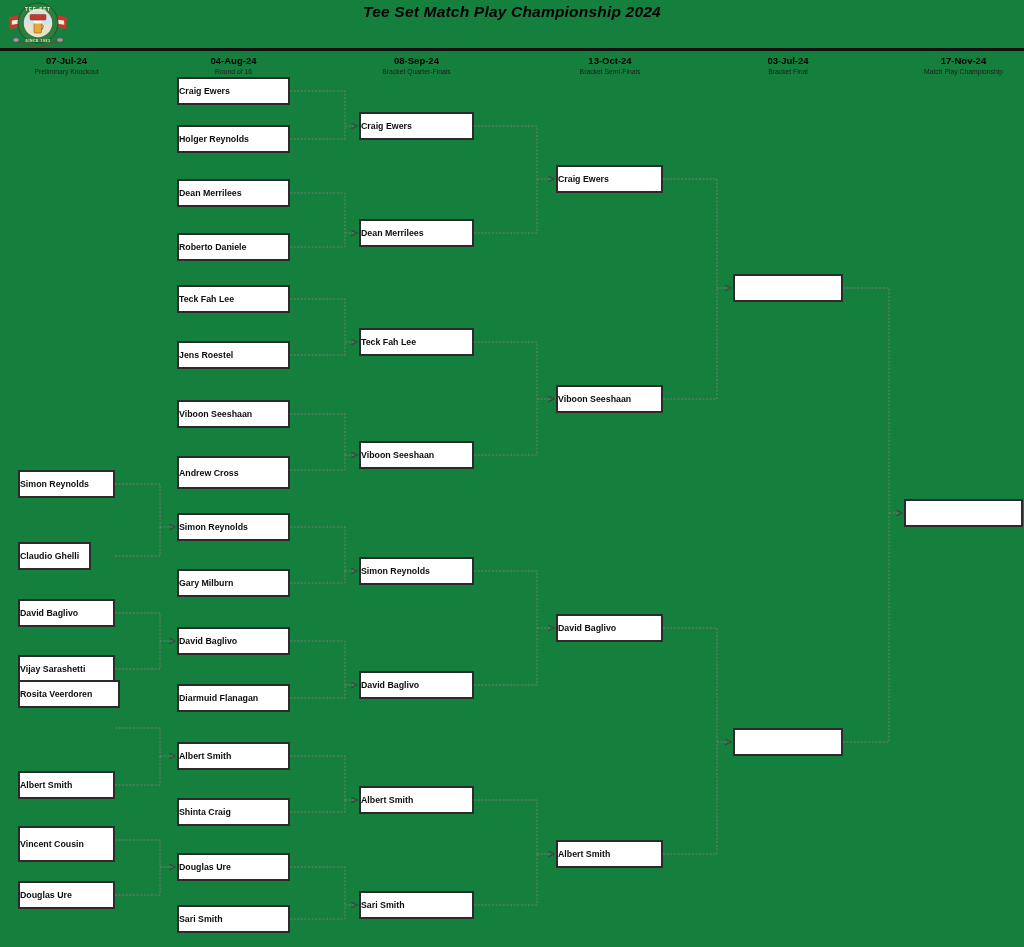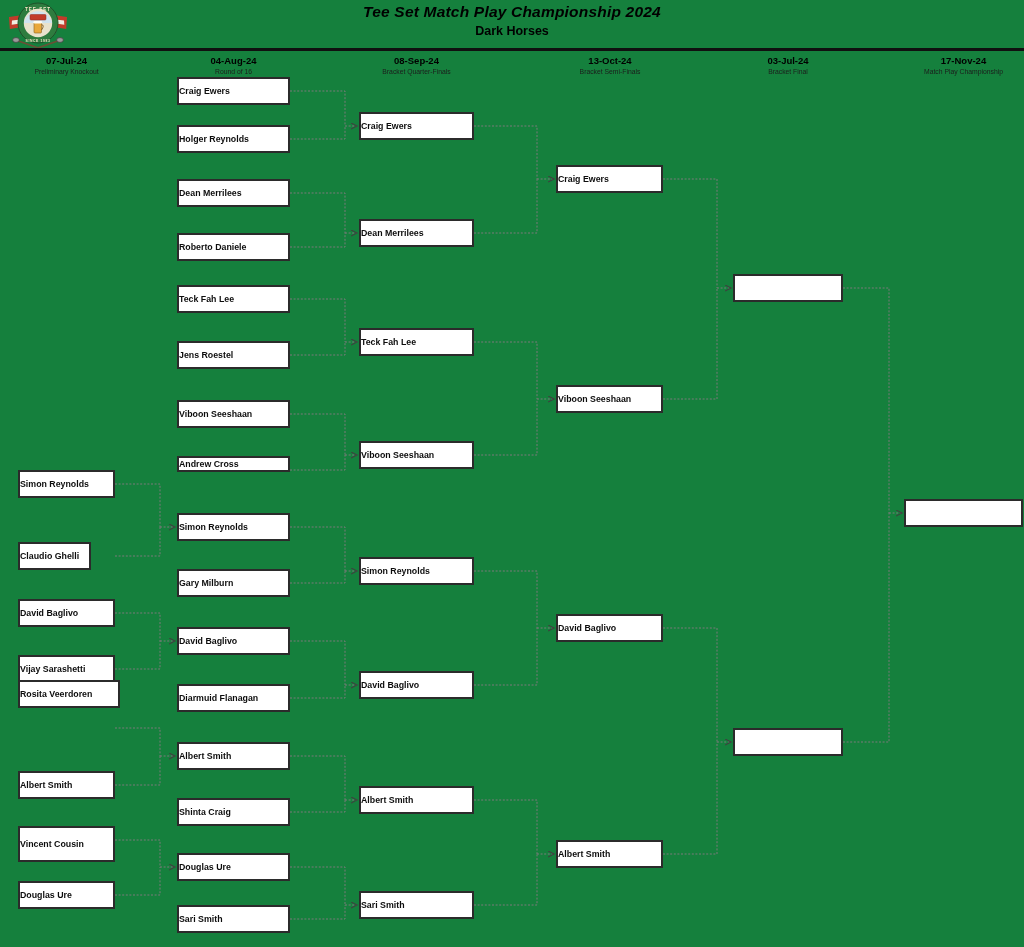--- a/index.html
+++ b/index.html
@@ -61,21 +61,20 @@
 
     <rect x="26" y="21.5" width="7.5" height="10.5" rx="1" fill="#e9a83c" stroke="#8a6220" stroke-width="0.6"></rect>
     <path d="M33.5 23.5 q3.4 0.6 0 5.5" fill="none" stroke="#8a6220" stroke-width="1"></path>
     <rect x="25.4" y="20" width="8.7" height="2.4" rx="1.2" fill="#fdfbf2"></rect>
 
     <text x="30" y="9.8" text-anchor="middle" font-size="4.6" font-weight="bold" fill="#f4e9c8" letter-spacing="1">TEE SET</text>
     <text x="30" y="40.6" text-anchor="middle" font-size="3.4" font-weight="bold" fill="#f4e9c8" letter-spacing="0.6">SINCE 1983</text>
   </svg>
 
   <div class="page-title">Tee Set Match Play Championship 2024</div>
-  <div class="page-subtitle">Dark Horses</div>
   <div class="top-rule"></div>
 
   <svg id="wires" width="1024" height="947">
     <defs>
       <marker id="arw" markerWidth="8" markerHeight="8" refX="6" refY="3.5" orient="auto" markerUnits="userSpaceOnUse">
         <path d="M0 0.5 L6 3.5 L0 6.5" fill="none" stroke="#3f3f3f" stroke-width="1.1"></path>
       </marker>
     </defs>
   <path d="M115 484 L160 484 L160 527" class="wire"></path>
       <path d="M115 556 L160 556 L160 527" class="wire"></path>
@@ -182,21 +181,21 @@
     </div>
     <div class="match-box" style="left: 177px; top: 285px; width: 113px; height: 28px;">
       <span>Teck Fah Lee</span>
     </div>
     <div class="match-box" style="left: 177px; top: 341px; width: 113px; height: 28px;">
       <span>Jens Roestel</span>
     </div>
     <div class="match-box" style="left: 177px; top: 400px; width: 113px; height: 28px;">
       <span>Viboon Seeshaan</span>
     </div>
-    <div class="match-box" style="left: 177px; top: 456px; width: 113px; height: 16px;">
+    <div class="match-box" style="left: 177px; top: 456px; width: 113px; height: 33px;">
       <span>Andrew Cross</span>
     </div>
     <div class="match-box" style="left: 177px; top: 513px; width: 113px; height: 28px;">
       <span>Simon Reynolds</span>
     </div>
     <div class="match-box" style="left: 177px; top: 569px; width: 113px; height: 28px;">
       <span>Gary Milburn</span>
     </div>
     <div class="match-box" style="left: 177px; top: 627px; width: 113px; height: 28px;">
       <span>David Baglivo</span>

